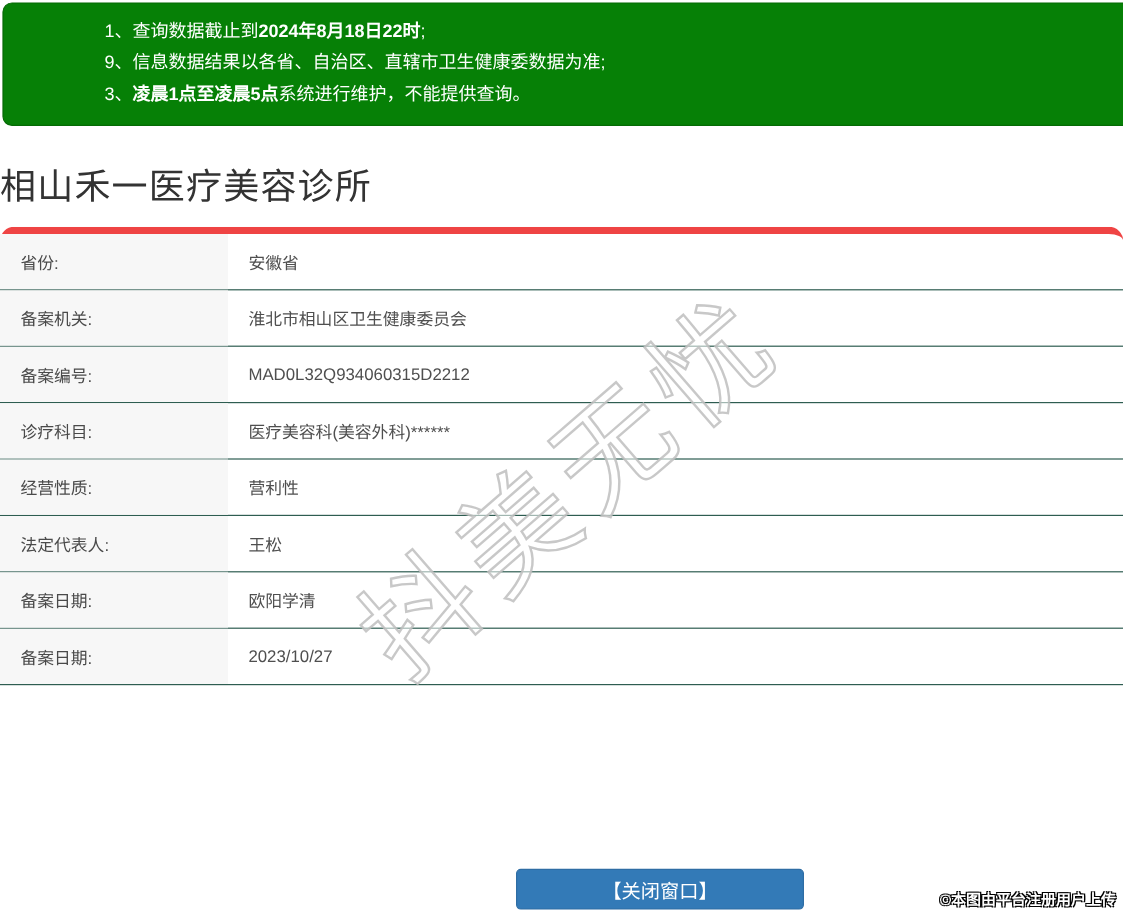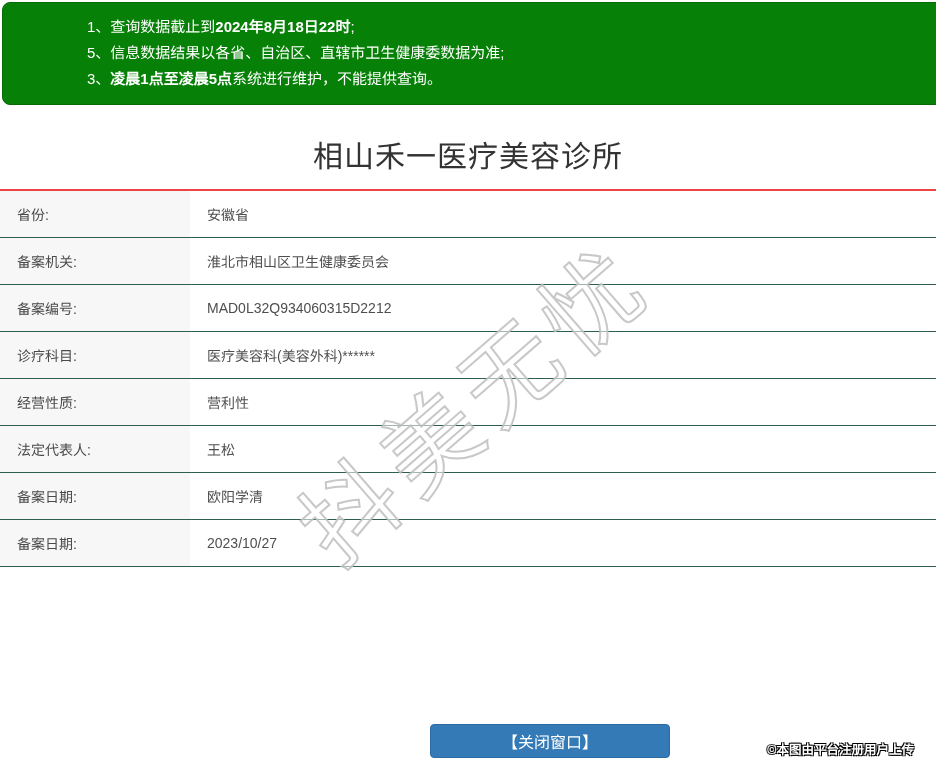--- a/index.html
+++ b/index.html
@@ -24,34 +24,35 @@
     padding: 11px 0 0 84px;
     font-size: 15px;
     line-height: 26px;
   }
   .notice-line { white-space: nowrap; }
   .notice-line b { font-weight: 700; }
 
   
   .page-title {
     margin-top: 139px;
-    text-align: center;
+    text-align: left;
     font-size: 30px;
     line-height: 36px;
     font-weight: 400;
     color: #333;
     letter-spacing: 1px;
   }
 
   
   .info-table {
     position: absolute;
     left: 0; top: 189px;
     width: 936px;
-    border-top: 2px solid #ef4444;
+    border-top: 6px solid #ef4444;
+    border-radius: 12px;
   }
   .info-row {
     display: flex;
     height: 47px;
     border-bottom: 1px solid #2e5d51;
   }
   .row-label {
     width: 190px;
     flex: 0 0 190px;
     background: #f7f7f7;
@@ -101,36 +102,36 @@
     font-family: "Liberation Sans", "DejaVu Sans", sans-serif;
     cursor: pointer;
     display: flex;
     align-items: center;
     justify-content: center;
   }
 
   
   .upload-note {
     position: absolute;
-    right: 22px; bottom: 4px;
+    right: 6px; bottom: 4px;
     font-size: 12.5px;
     font-weight: 700;
     color: #ffffff;
     text-shadow:
       -1px -1px 0 #000, 1px -1px 0 #000,
       -1px  1px 0 #000, 1px  1px 0 #000;
     z-index: 6;
   }
 </style>
 </head>
 <body>
 
 <div class="notice-banner">
   <div class="notice-line"><span>1、查询数据截止到</span><b>2024年8月18日22时</b><span>;</span></div>
-  <div class="notice-line"><span>5、信息数据结果以各省、自治区、直辖市卫生健康委数据为准;</span><b></b><span></span></div>
+  <div class="notice-line"><span>9、信息数据结果以各省、自治区、直辖市卫生健康委数据为准;</span><b></b><span></span></div>
   <div class="notice-line"><span>3、</span><b>凌晨1点至凌晨5点</b><span>系统进行维护，不能提供查询。</span></div>
 </div>
 
 <h1 class="page-title">相山禾一医疗美容诊所</h1>
 
 <div class="info-table">
   <div class="info-row">
     <div class="row-label">省份:</div>
     <div class="row-value">安徽省</div>
   </div>

